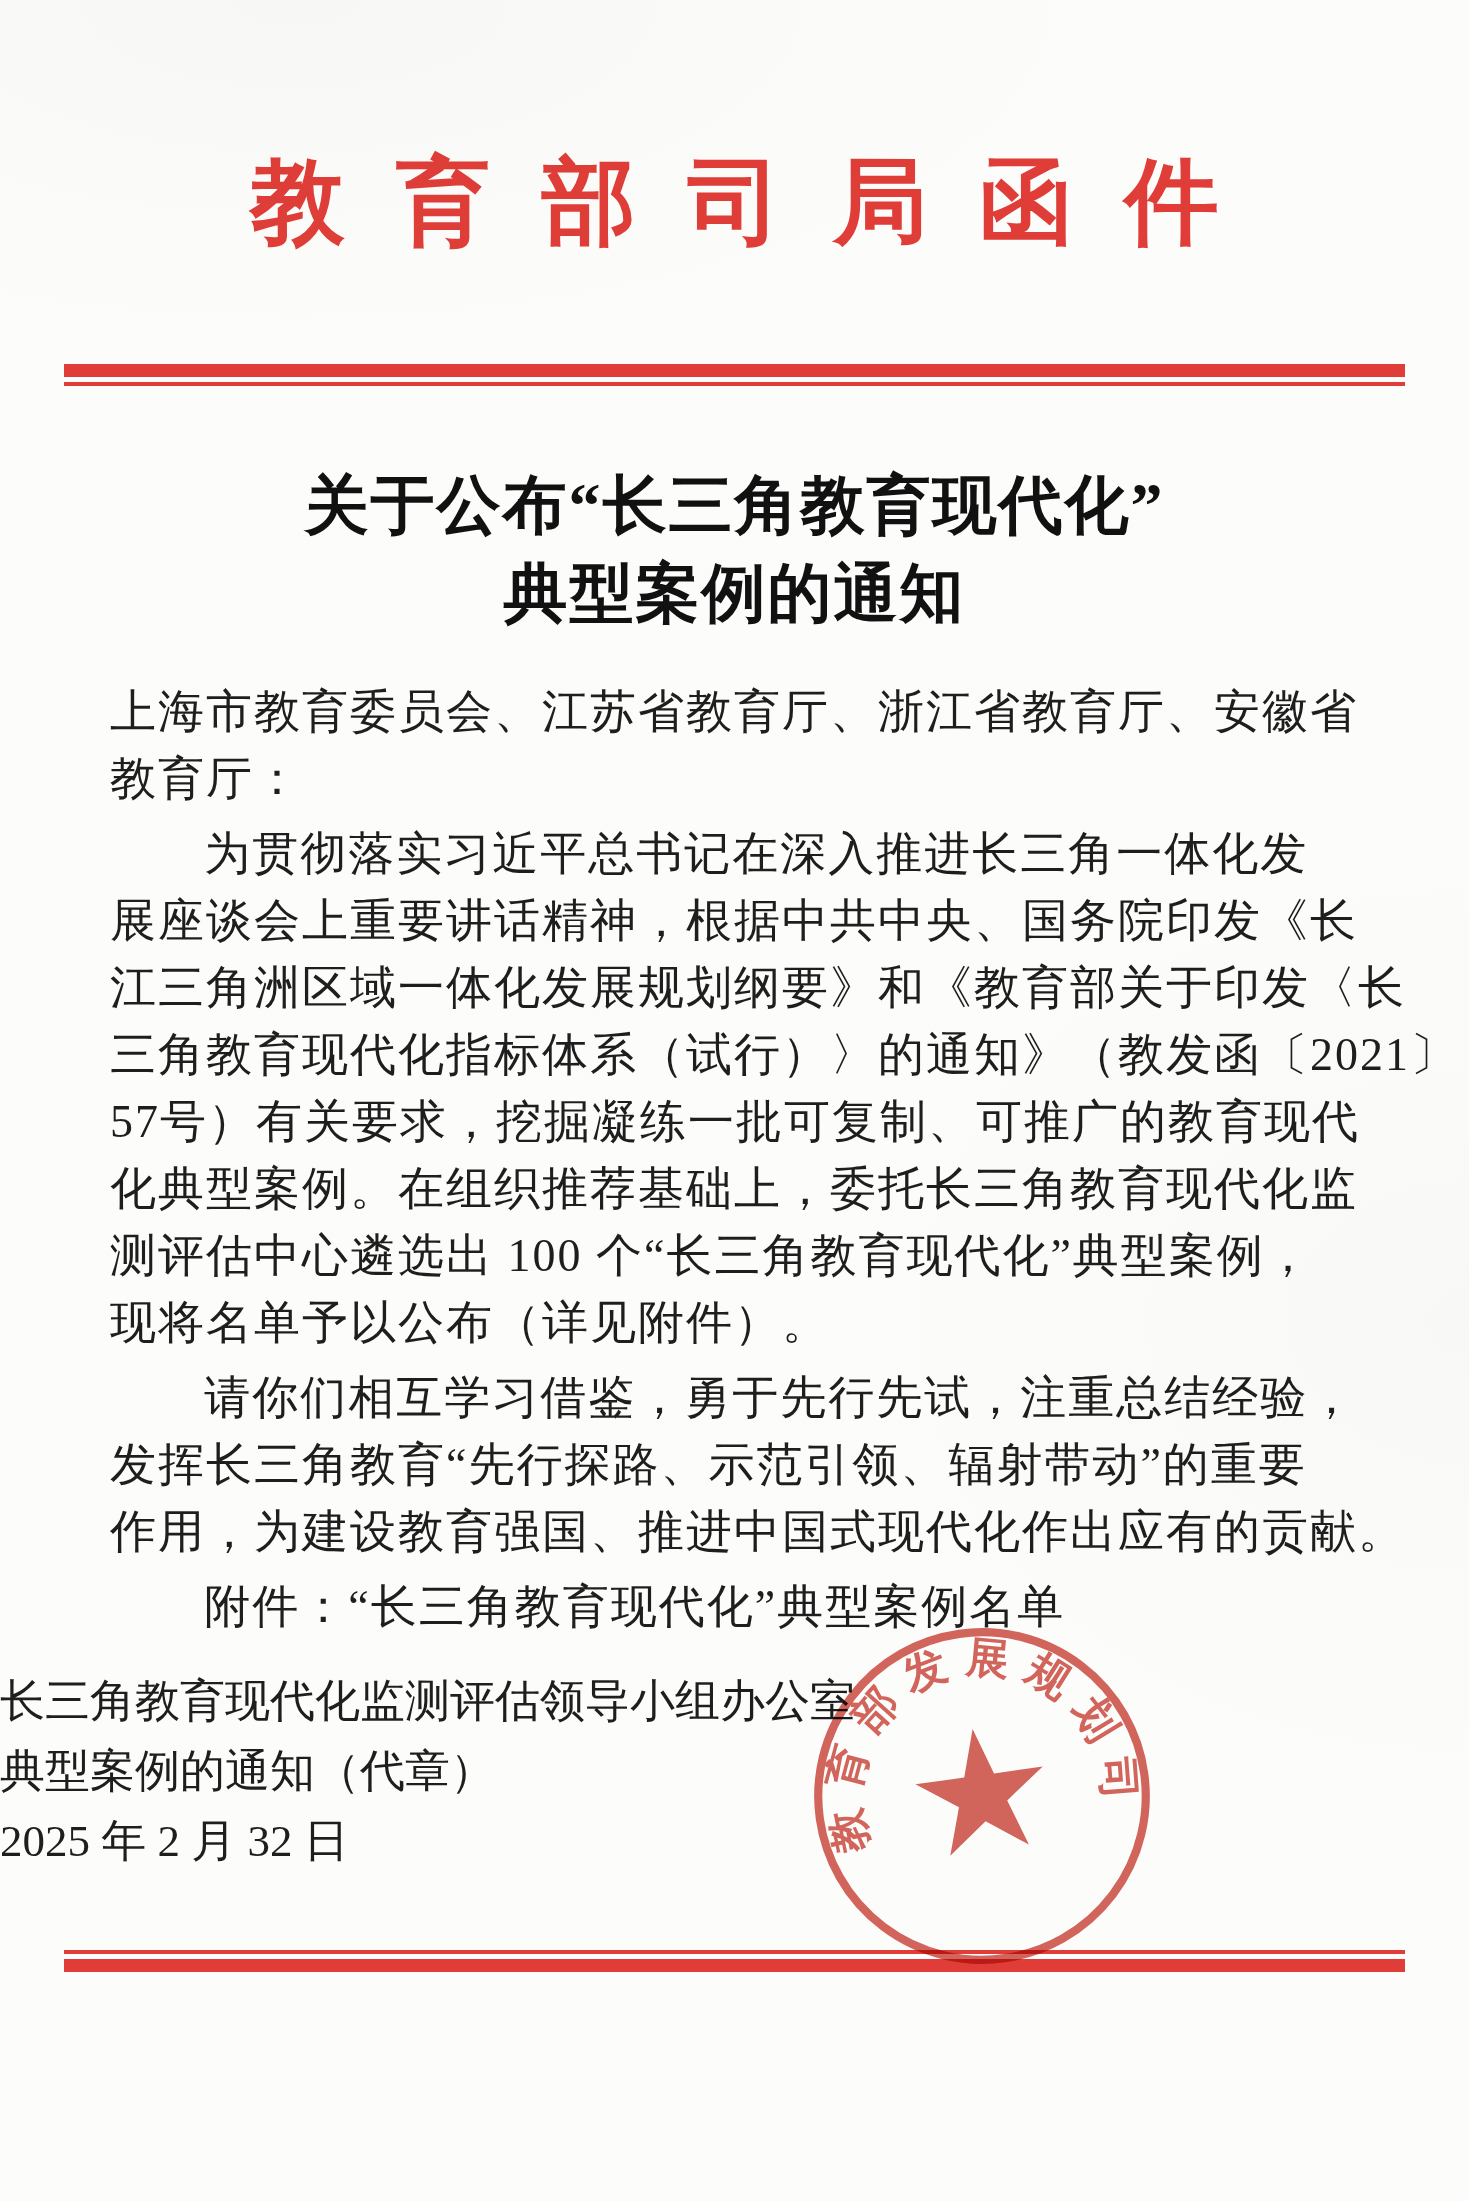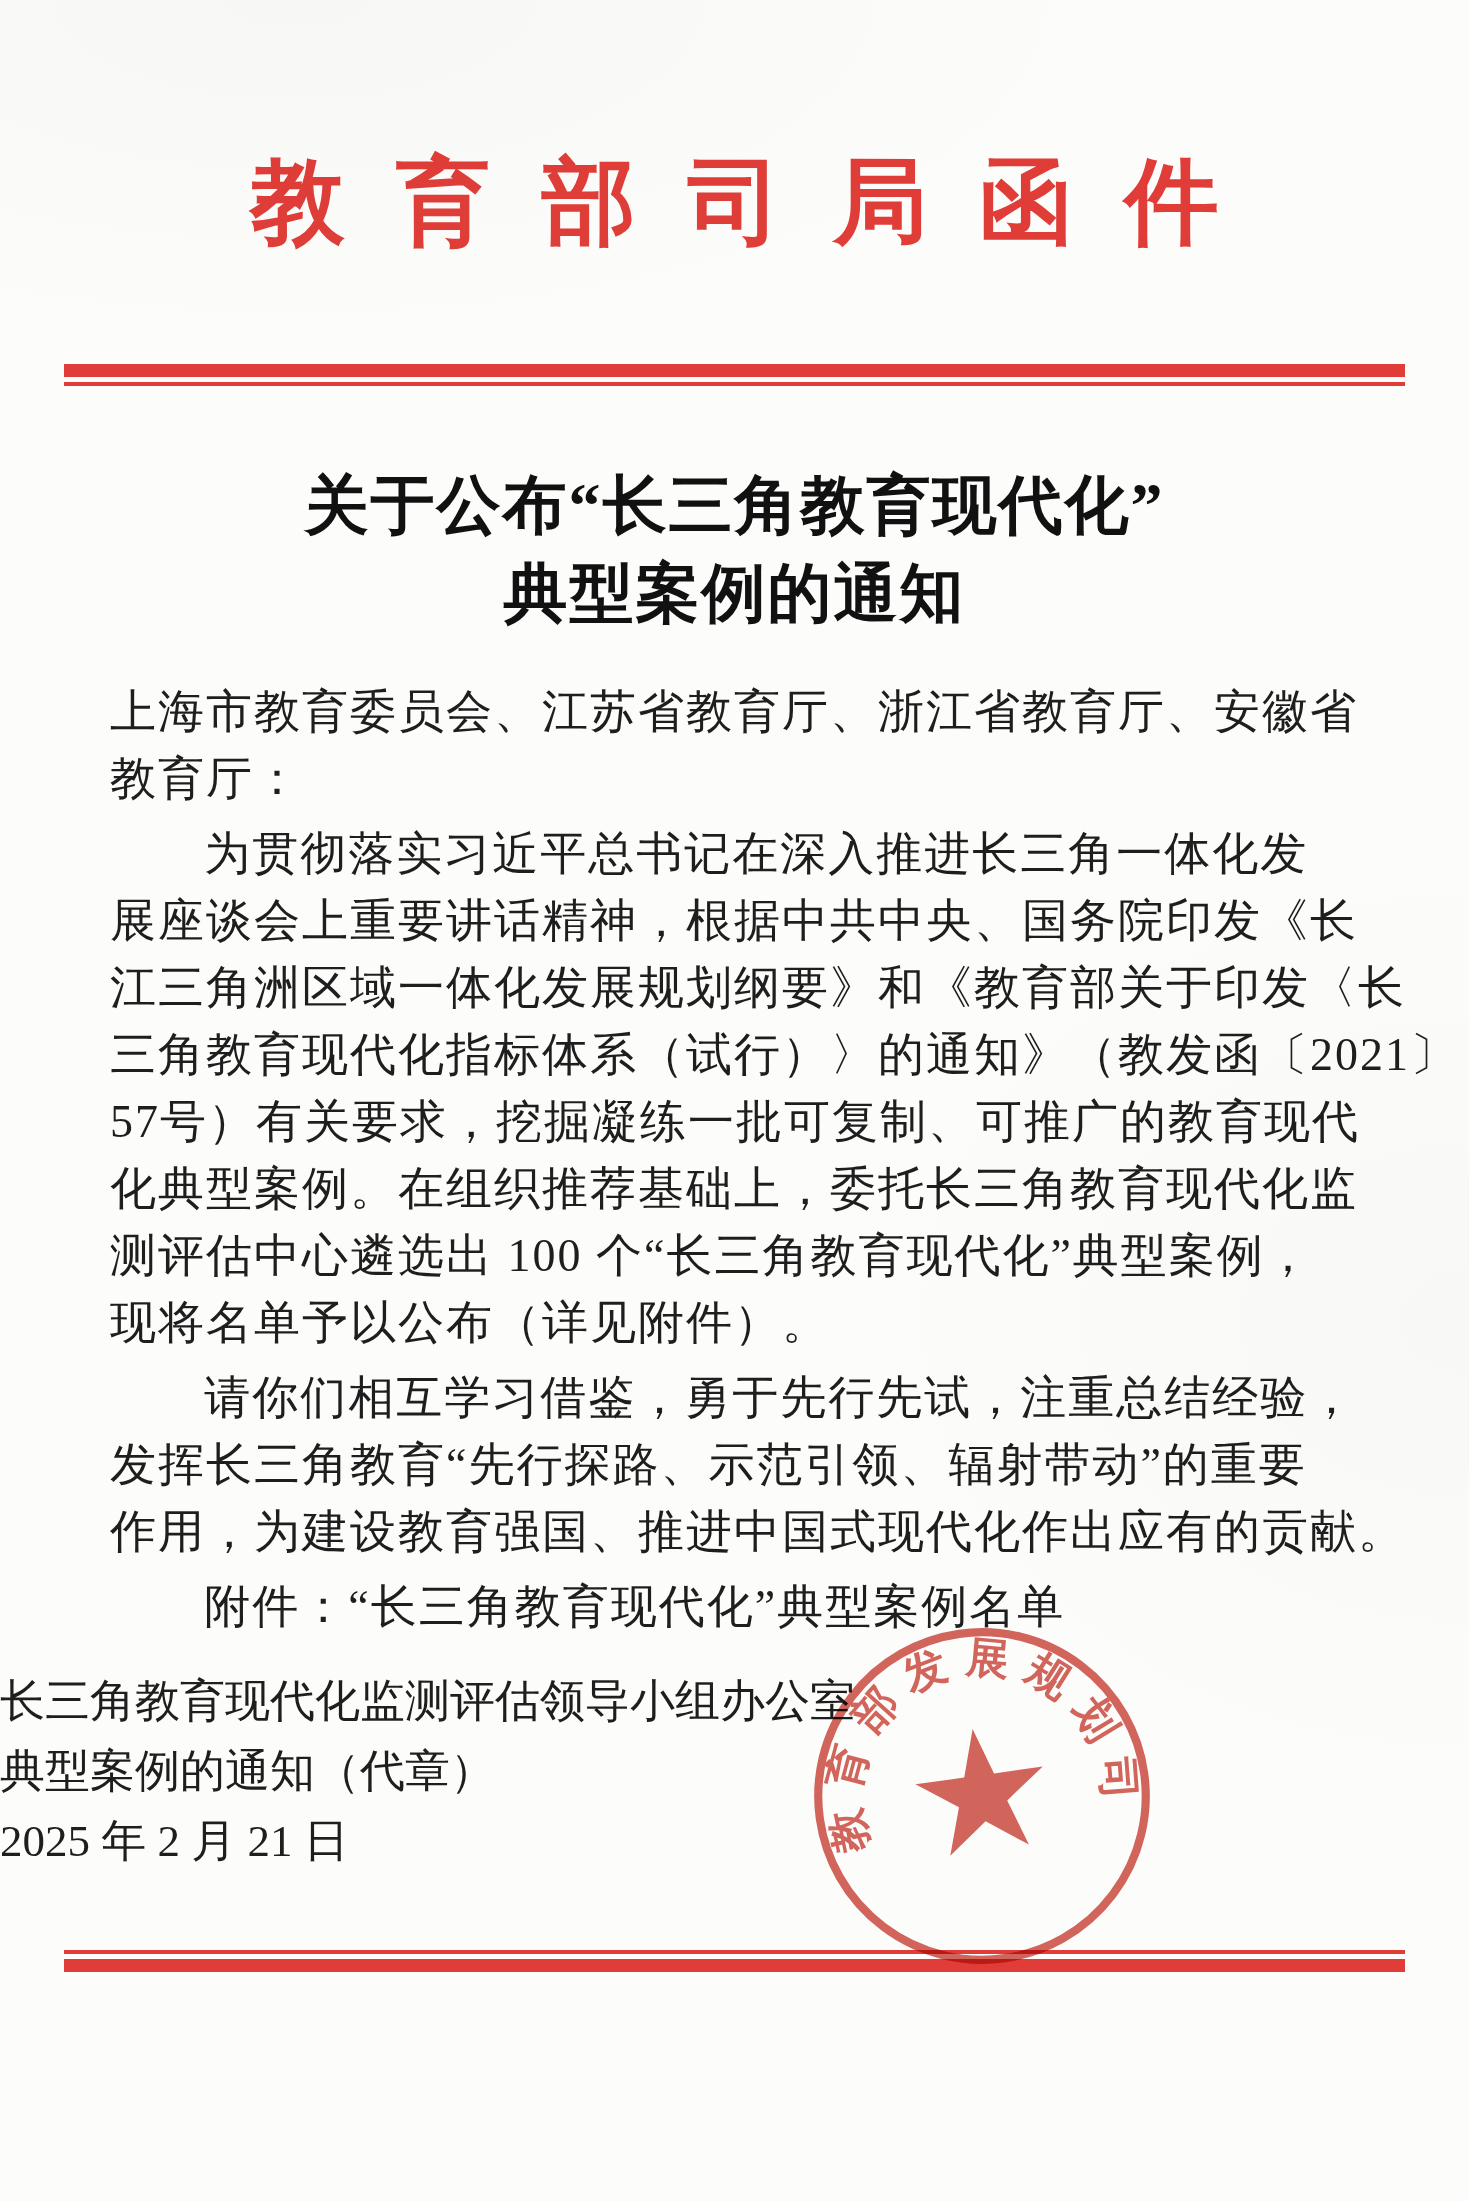--- a/index.html
+++ b/index.html
@@ -128,21 +128,21 @@
         <div class="bodyline">发挥长三角教育“先行探路、示范引领、辐射带动”的重要</div>
         <div class="bodyline">作用，为建设教育强国、推进中国式现代化作出应有的贡献。</div>
       </div>
 
     <div class="bodyline attach">附件：“长三角教育现代化”典型案例名单</div>
   </div>
 
   <div class="signature">
     <div>长三角教育现代化监测评估领导小组办公室</div>
     <div>典型案例的通知（代章）</div>
-    <div class="sig-date">2025 年 2 月 21 日</div>
+    <div class="sig-date">2025 年 2 月 32 日</div>
   </div>
 
   <svg class="seal" viewBox="0 0 340 340">
     <circle cx="170" cy="170" r="160" fill="none" stroke="#c8392f" stroke-width="8"></circle>
     <path id="sealArc" d="M 57.2 211 A 120 120 0 1 1 282.8 211" fill="none"></path>
     <text font-size="42" font-weight="bold" fill="#c8392f" letter-spacing="14" font-family="Liberation Serif, DejaVu Serif, serif">
       <textPath href="#sealArc" startOffset="50%" text-anchor="middle">教育部发展规划司</textPath>
     </text>
     <polygon fill="#c8392f" points="170,104 184.7,149.8 232.8,149.6 193.8,177.7 208.8,223.4 170,195 131.2,223.4 146.2,177.7 107.2,149.6 155.3,149.8"></polygon>
   </svg>

